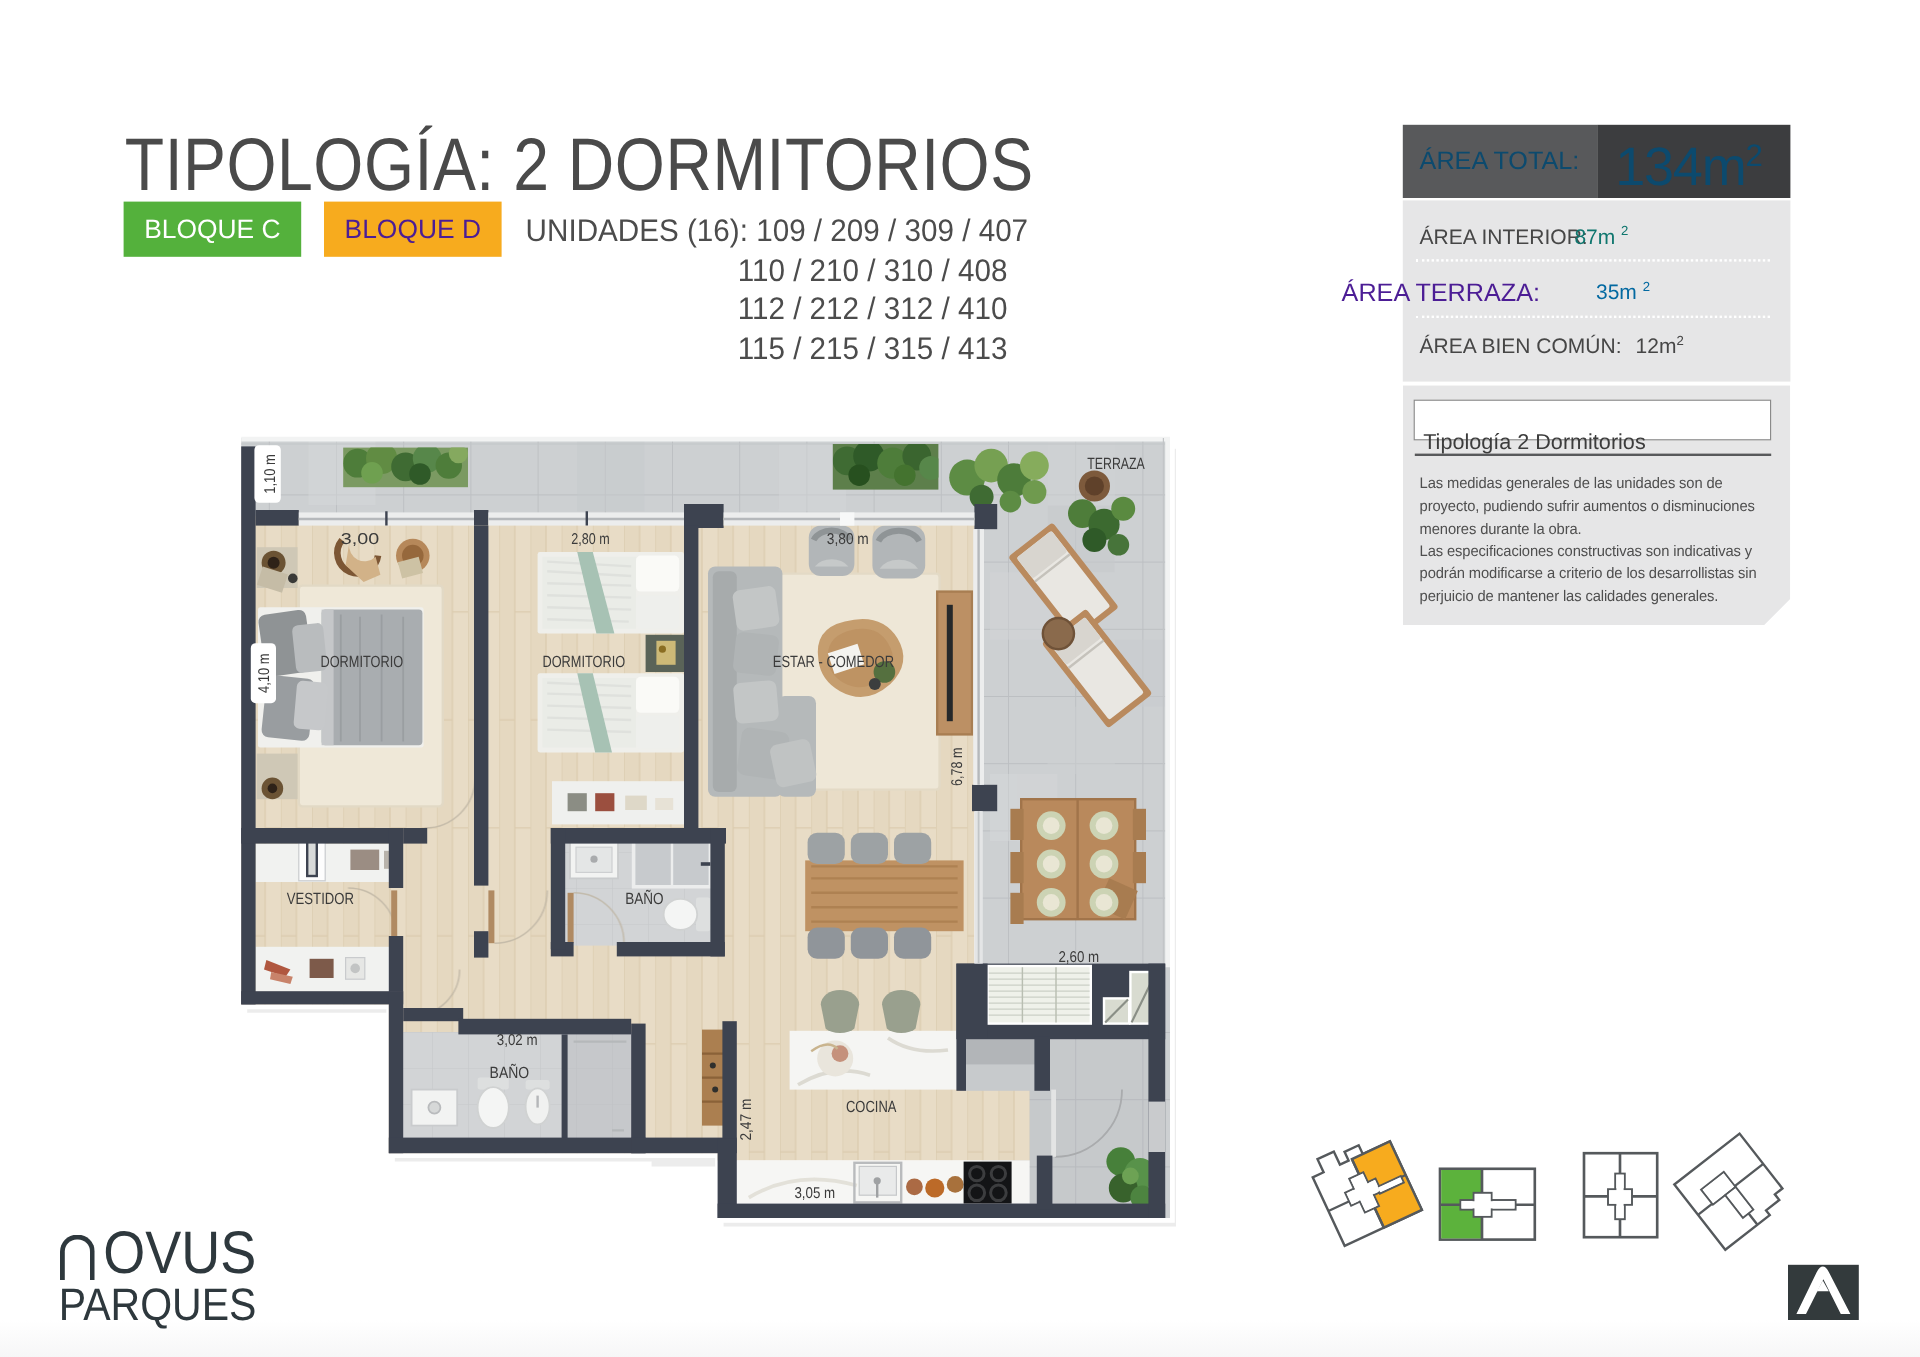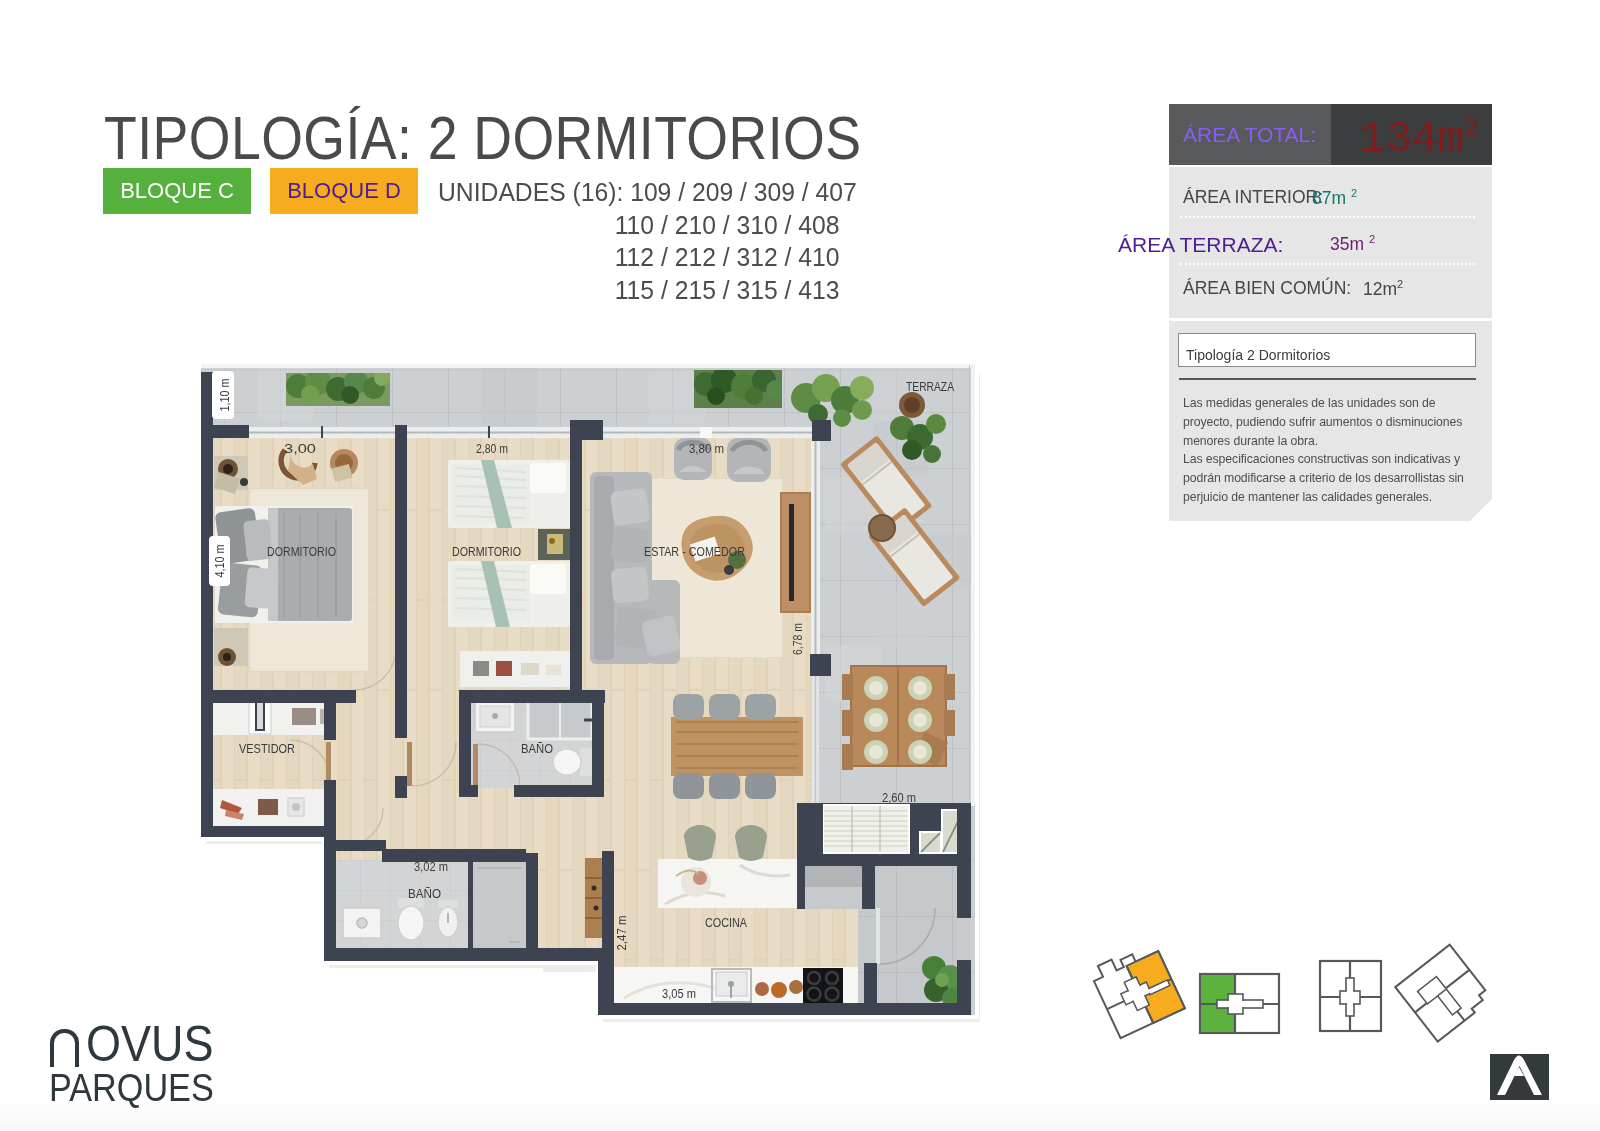--- a/index.html
+++ b/index.html
@@ -20,38 +20,38 @@
 
 <div class="abs" style="left:438px;top:156px;font-size:26px;line-height:32.5px;color:#4c4c4c;transform:scaleX(0.95);transform-origin:left top;">UNIDADES (16): 109 / 209 / 309 / 407<br>
 <span style="margin-left:186px">110 / 210 / 310 / 408</span><br>
 <span style="margin-left:186px">112 / 212 / 312 / 410</span><br>
 <span style="margin-left:186px">115 / 215 / 315 / 413</span></div>
 
 <div class="abs" style="left:1169px;top:84px;width:162px;height:61px;background:#58595b;"></div>
 
 <div class="abs" style="left:1331px;top:84px;width:161px;height:61px;background:#3c3d3f;"></div>
 
-<div class="abs" style="left:1183px;top:103px;font-size:21px;color:#8b5cf6;">ÁREA TOTAL:</div>
-
-<div class="abs" style="left:1346px;top:93px;width:132px;font-size:45px;color:#7f1d1d;text-align:right;letter-spacing:-1px;font-family:Liberation Mono, monospace;">134m<sup style="font-size:26px;">2</sup></div>
+<div class="abs" style="left:1183px;top:103px;font-size:21px;color:#0c4a6e;">ÁREA TOTAL:</div>
+
+<div class="abs" style="left:1346px;top:93px;width:132px;font-size:45px;color:#0c4a6e;text-align:left;letter-spacing:-1px;">134m<sup style="font-size:26px;">2</sup></div>
 
 <div class="abs" style="left:1169px;top:147px;width:323px;height:151px;background:#e6e6e7;"></div>
 <div class="abs" style="left:1183px;top:167px;font-size:17.5px;color:#464646;">ÁREA INTERIOR:</div>
 <div class="abs" style="left:1312px;top:167px;font-size:17.5px;color:#0f766e;">87m <sup style="font-size:11px;">2</sup></div>
 <div class="abs" style="left:1180px;top:196px;width:295px;border-top:2px dotted #ffffff;"></div>
 <div class="abs" style="left:1118px;top:213px;font-size:21px;color:#4c1d95;">ÁREA TERRAZA:</div>
-<div class="abs" style="left:1330px;top:213px;font-size:17.5px;color:#701a75;">35m <sup style="font-size:11px;">2</sup></div>
+<div class="abs" style="left:1330px;top:213px;font-size:17.5px;color:#0369a1;">35m <sup style="font-size:11px;">2</sup></div>
 <div class="abs" style="left:1180px;top:243px;width:295px;border-top:2px dotted #ffffff;"></div>
 <div class="abs" style="left:1183px;top:258px;font-size:17.5px;color:#464646;text-align:center;">ÁREA BIEN COMÚN:</div>
 <div class="abs" style="left:1363px;top:258px;font-size:17.5px;color:#464646;">12m<sup style="font-size:11px;">2</sup></div>
 
 <div class="abs" style="left:1169px;top:301px;width:323px;height:200px;background:#e6e6e7;clip-path:polygon(0 0,100% 0,100% 178px,301px 100%,0 100%);"></div>
 
 <div class="abs" style="left:1178px;top:313px;width:296px;height:32px;background:#ffffff;border:1px solid #8a8a8a;"></div>
-<div class="abs" style="left:1186px;top:327px;font-size:14px;color:#3c3c3c;">Tipología 2 Dormitorios</div>
+<div class="abs" style="left:1186px;top:338px;font-size:18px;color:#3c3c3c;">Tipología 2 Dormitorios</div>
 
 <div class="abs" style="left:1179px;top:358px;width:297px;border-top:2px solid #58595b;"></div>
 
 <div class="abs" style="left:1183px;top:374px;width:320px;font-size:12.8px;line-height:18.8px;color:#4e4e4e;letter-spacing:-0.1px;transform:scaleX(0.96);transform-origin:left top;">Las medidas generales de las unidades son de<br>proyecto, pudiendo sufrir aumentos o disminuciones<br>menores durante la obra.<br>Las especificaciones constructivas son indicativas y<br>podrán modificarse a criterio de los desarrollistas sin<br>perjuicio de mantener las calidades generales.</div>
 
 <div class="abs" style="left:50px;top:1009px;width:29px;height:38px;border:4.5px solid #2e383d;border-bottom:none;border-radius:14px 14px 0 0;box-sizing:border-box;"></div>
 <div class="abs" style="left:86px;top:999px;font-size:50px;line-height:50px;color:#2e383d;transform:scaleX(0.9);transform-origin:left top;">OVUS</div>
 <div class="abs" style="left:49px;top:1049px;font-size:38px;line-height:38px;color:#2e383d;transform:scaleX(0.9);transform-origin:left top;">PARQUES</div>
 
 <svg class="abs" style="left:0;top:0;" width="1600" height="1131" viewBox="0 0 1600 1131">

